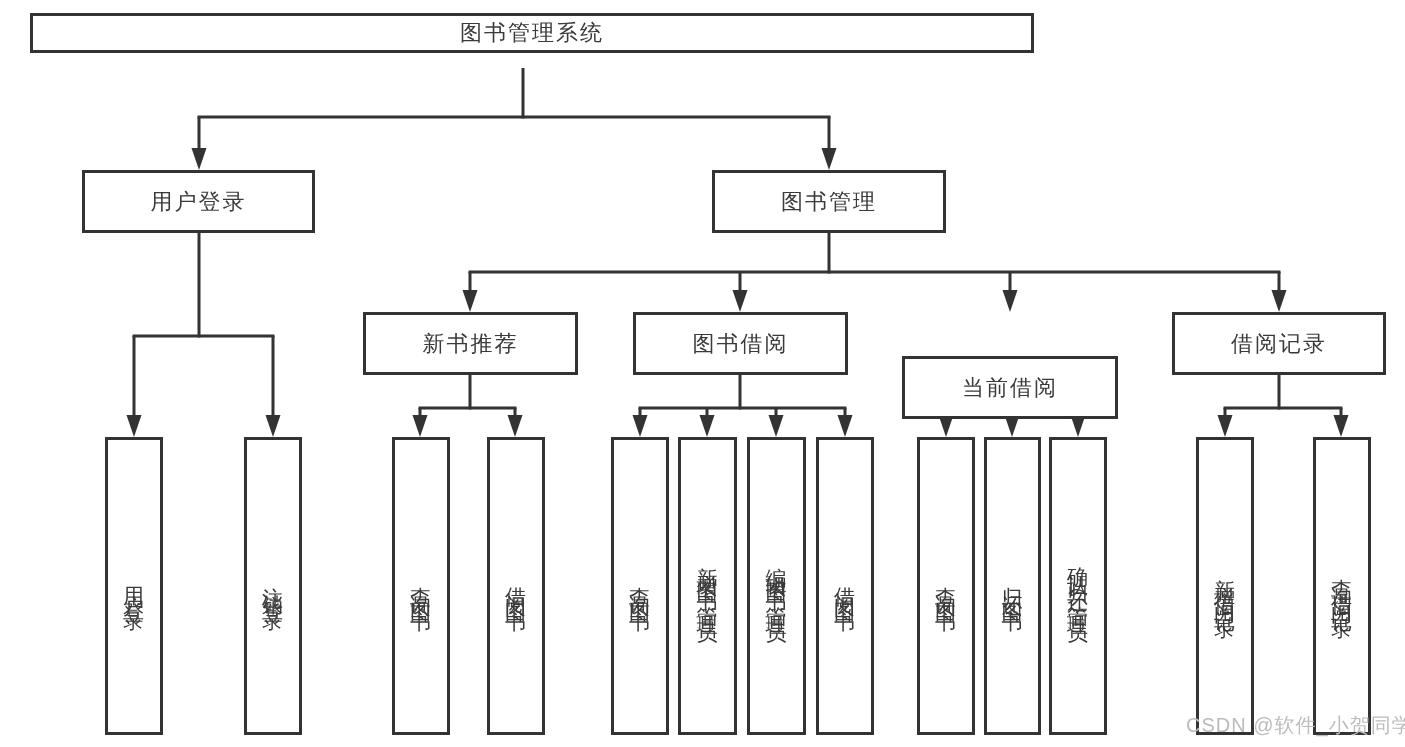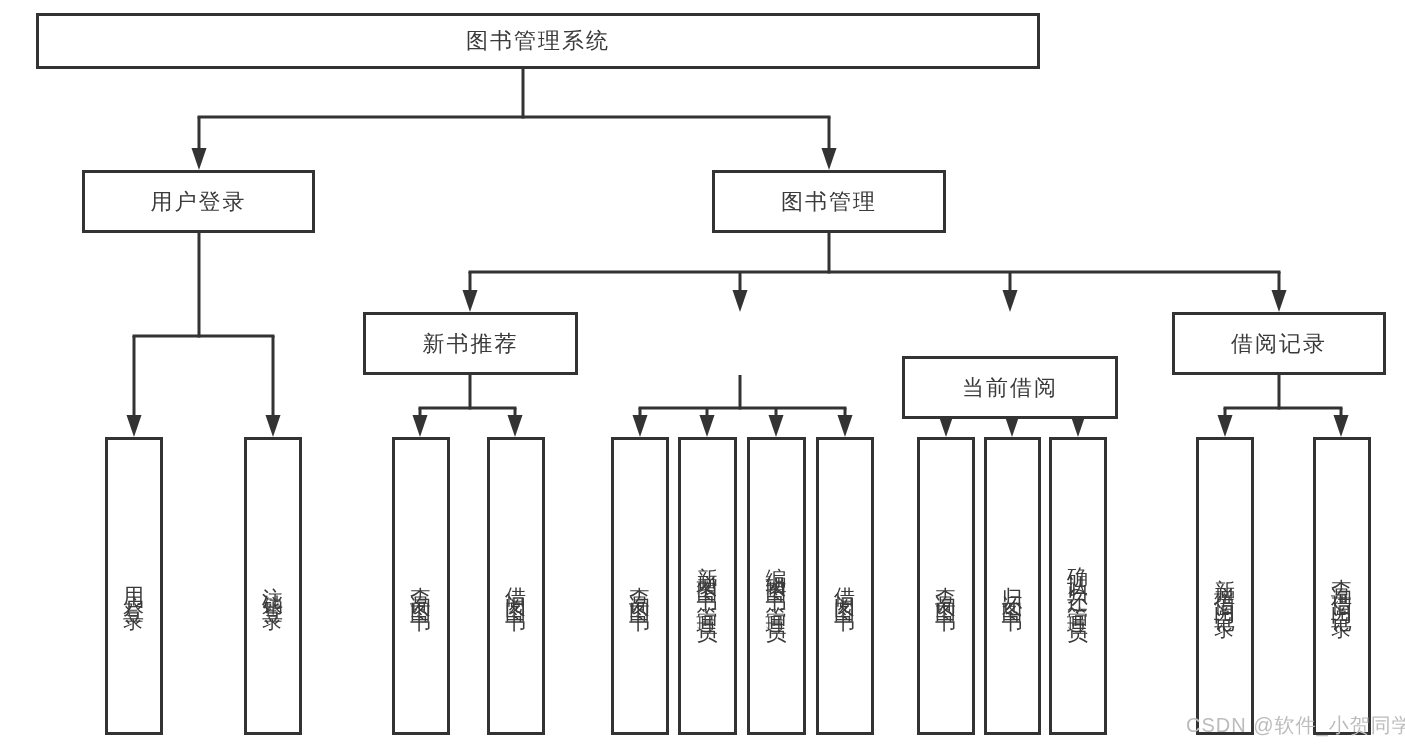--- a/index.html
+++ b/index.html
@@ -86,26 +86,27 @@
       <path d="M699.5,415 L714.5,415 L707,437 Z"></path>
       <path d="M768.5,415 L783.5,415 L776,437 Z"></path>
       <path d="M837.5,415 L852.5,415 L845,437 Z"></path>
       <path d="M938.5,415 L953.5,415 L946,437 Z"></path>
       <path d="M1004.5,415 L1019.5,415 L1012,437 Z"></path>
       <path d="M1070.5,415 L1085.5,415 L1078,437 Z"></path>
       <path d="M1217.5,415 L1232.5,415 L1225,437 Z"></path>
       <path d="M1333.5,415 L1348.5,415 L1341,437 Z"></path>
     </svg>
 
-  <div class="node h" style="left:36px;top:13px;width:1004px;height:56px;">图书管理系统</div>
+  <div class="node h" style="left:30px;top:13px;width:1004px;height:40px;">图书管理系统</div>
 
   <div class="node h" style="left:82px;top:170px;width:233px;height:63px;">用户登录</div>
   <div class="node h" style="left:363px;top:312px;width:215px;height:63px;">新书推荐</div>
 
   <div class="node h" style="left:712px;top:170px;width:234px;height:63px;">图书管理</div>
+  <div class="node h" style="left:633px;top:312px;width:215px;height:63px;">图书借阅</div>
   <div class="node h" style="left:902px;top:312px;width:216px;height:63px;margin-top:44px;">当前借阅</div>
   <div class="node h" style="left:1172px;top:312px;width:214px;height:63px;">借阅记录</div>
 
   <div class="node v" style="left:105px;top:437px;width:58px;height:298px;">
     <span class="vtext">用户登录</span>
   </div>
   <div class="node v" style="left:244px;top:437px;width:58px;height:298px;">
     <span class="vtext">注销登录</span>
   </div>
 

